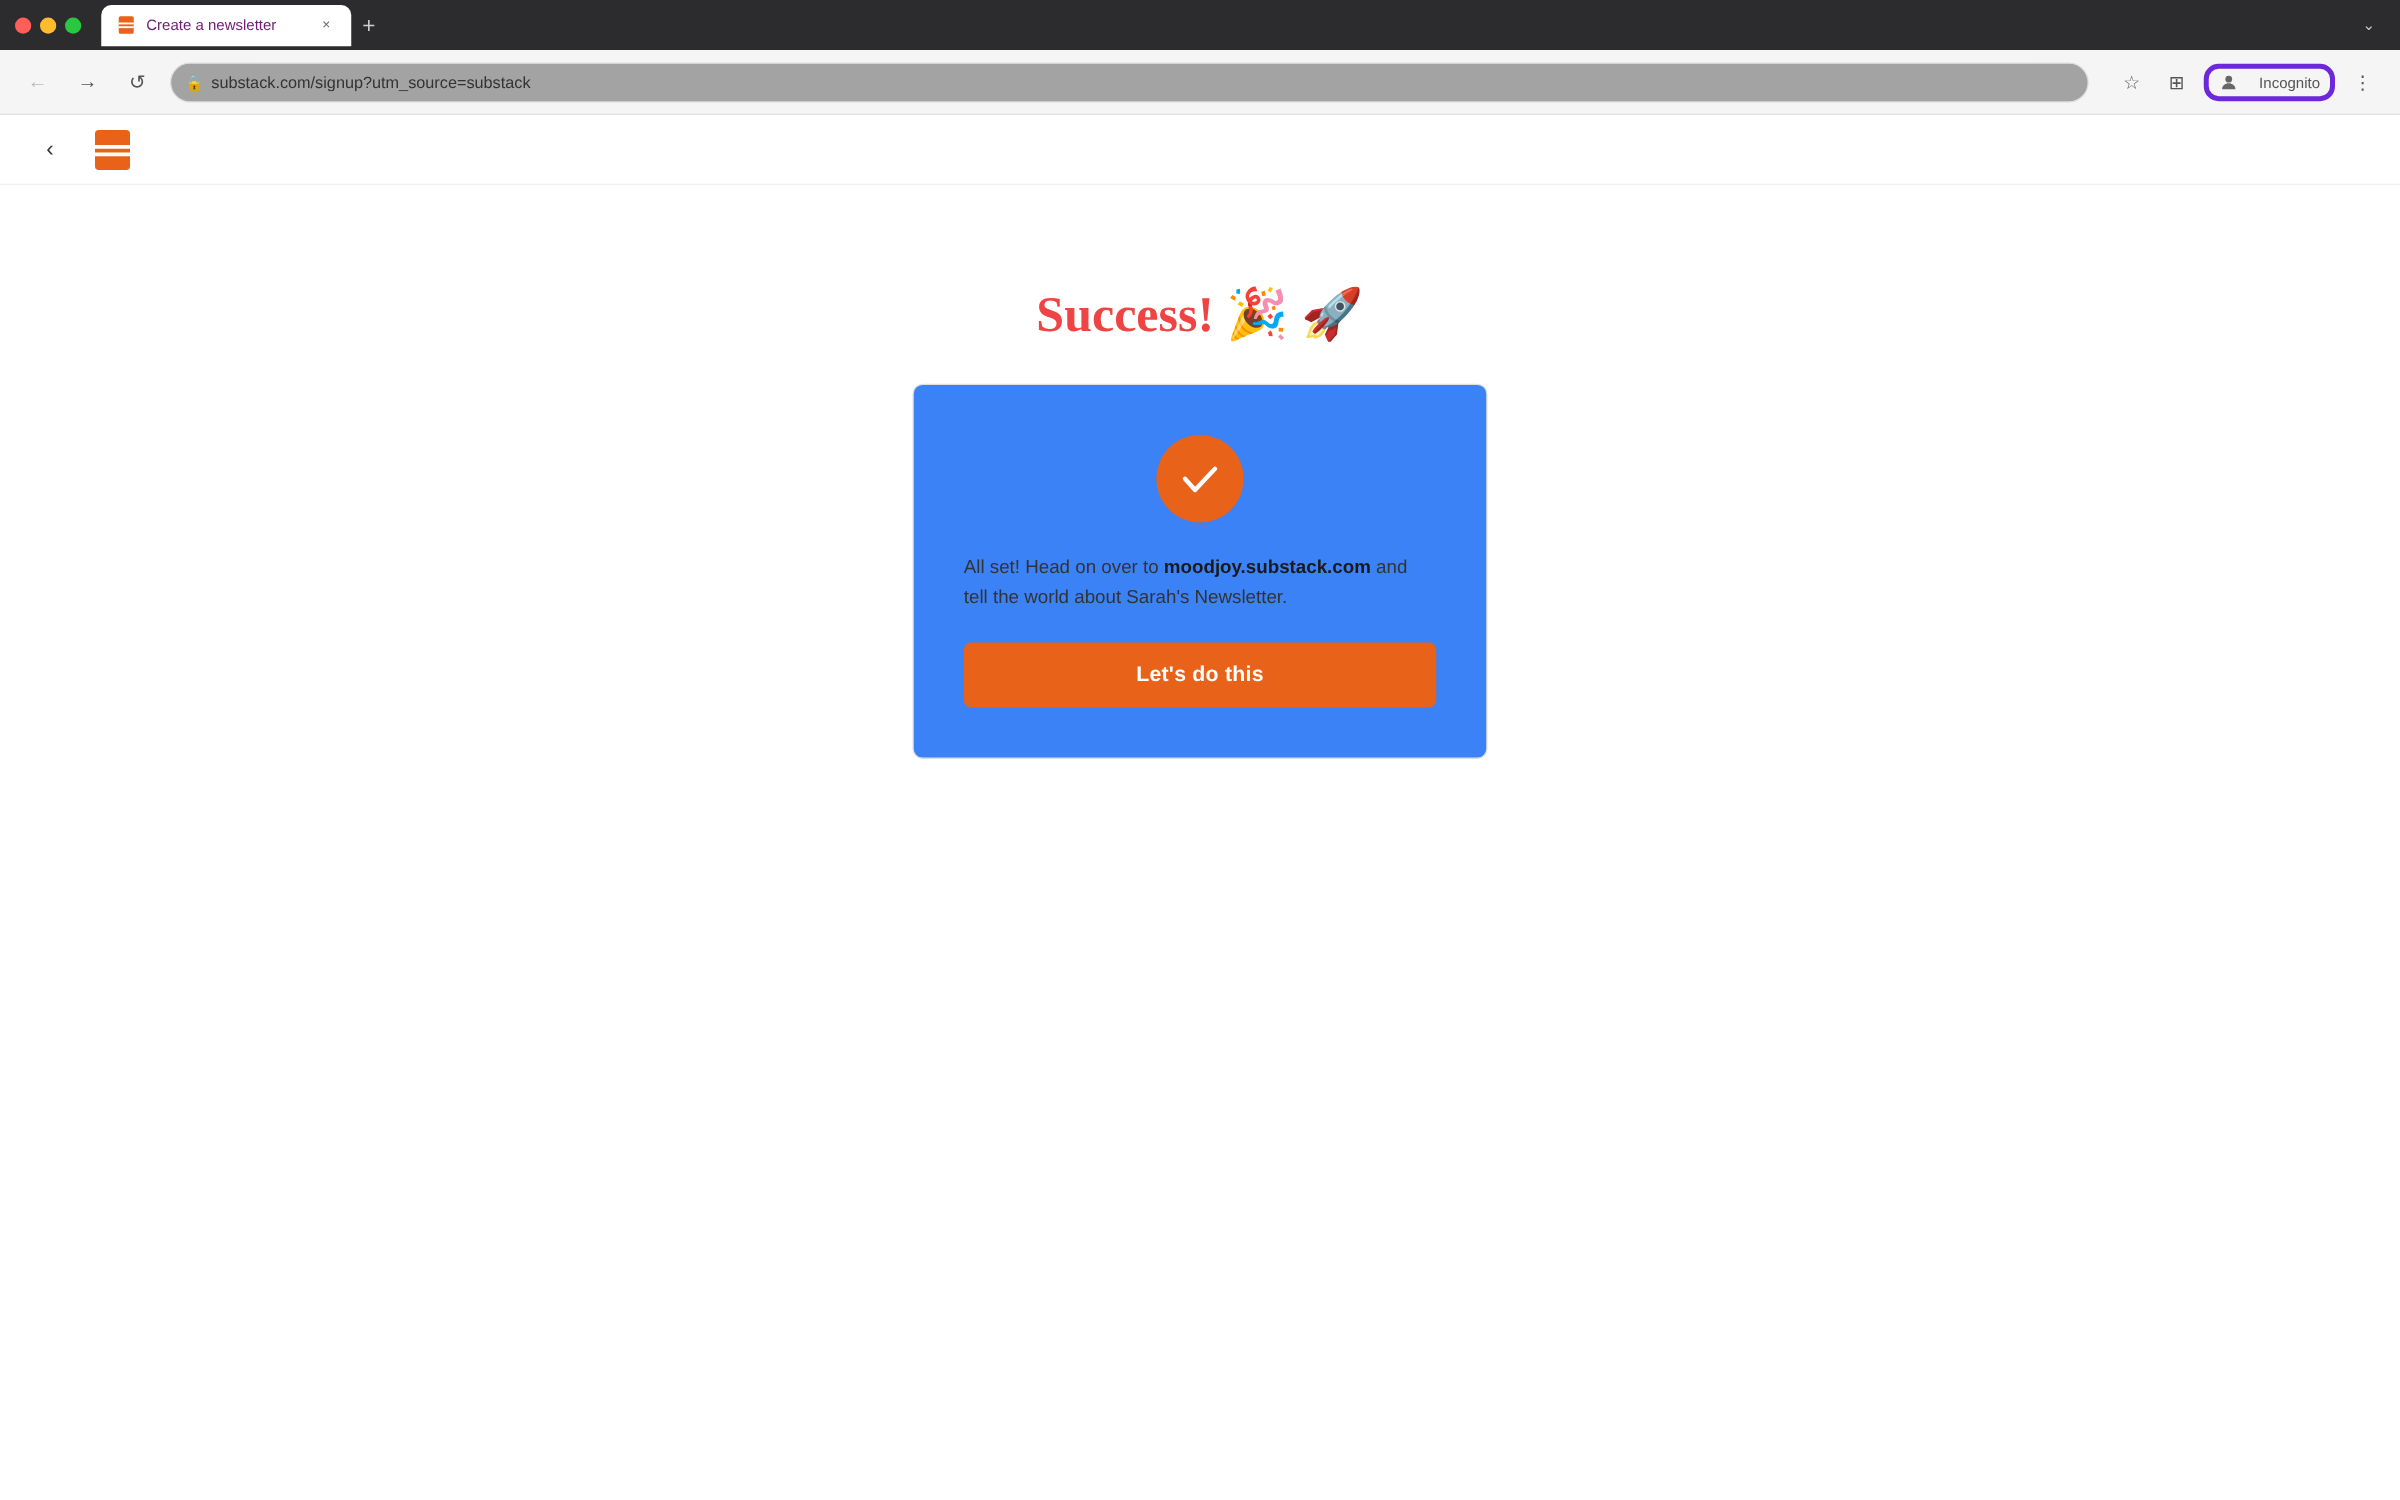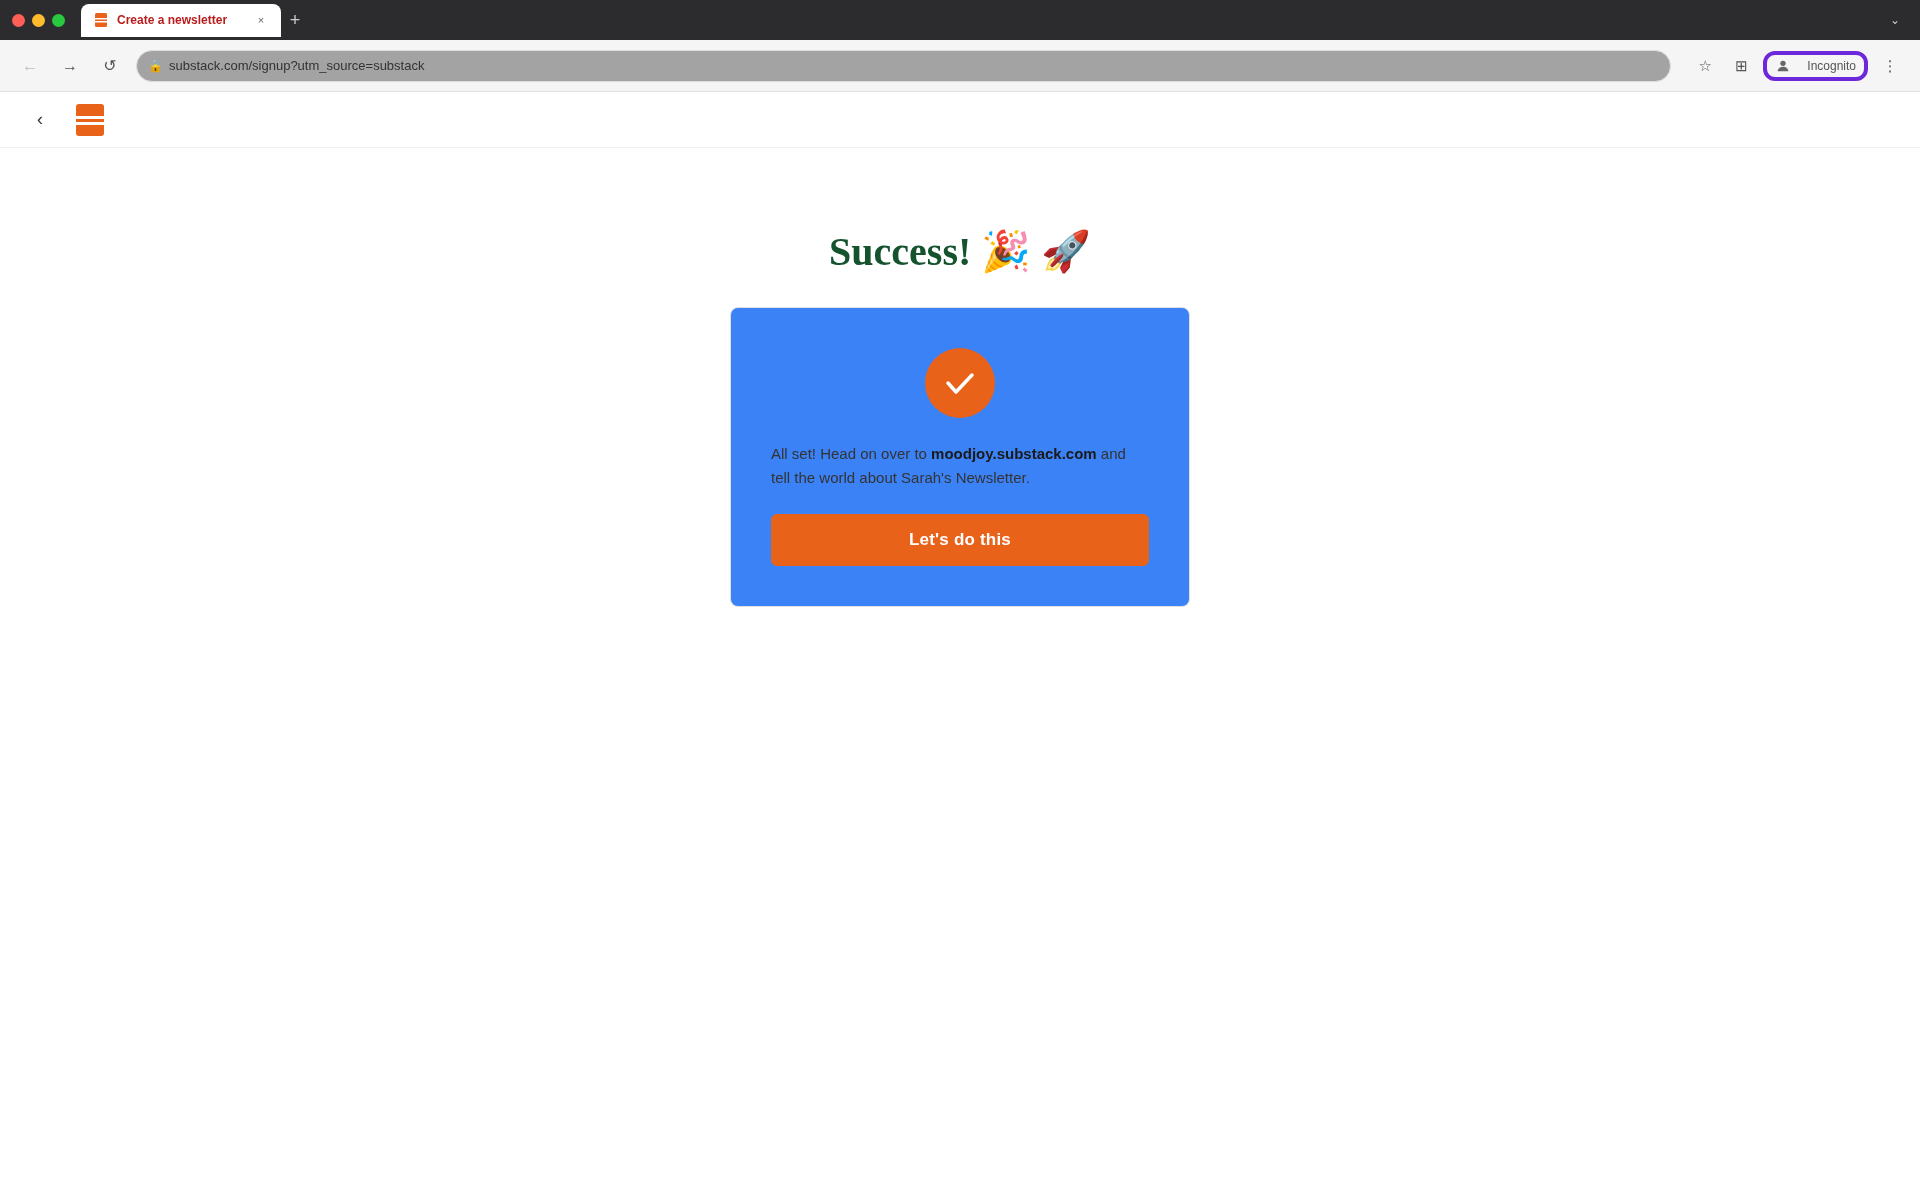--- a/index.html
+++ b/index.html
@@ -69,26 +69,25 @@
     }
 
     .tab-favicon {
       width: 16px;
       height: 16px;
       flex-shrink: 0;
     }
 
     .tab-title {
       font-size: 12px;
-      color: #b91c1c;
+      color: #701a75;
       flex: 1;
       white-space: nowrap;
       overflow: hidden;
       text-overflow: ellipsis;
-      font-weight: bold;
     }
 
     .tab-close {
       width: 16px;
       height: 16px;
       display: flex;
       align-items: center;
       justify-content: center;
       border-radius: 50%;
       cursor: pointer;
@@ -247,21 +246,21 @@
       display: flex;
       flex-direction: column;
       align-items: center;
       justify-content: flex-start;
       padding-top: 80px;
     }
 
     .success-heading {
       font-size: 40px;
       font-weight: 700;
-      color: #14532d;
+      color: #ef4444;
       margin-bottom: 32px;
       font-family: Georgia, serif;
     }
 
     .success-card {
       width: 460px;
       border: 1px solid #e0e0e0;
       border-radius: 8px;
       padding: 40px 40px 40px 40px;
       display: flex;

